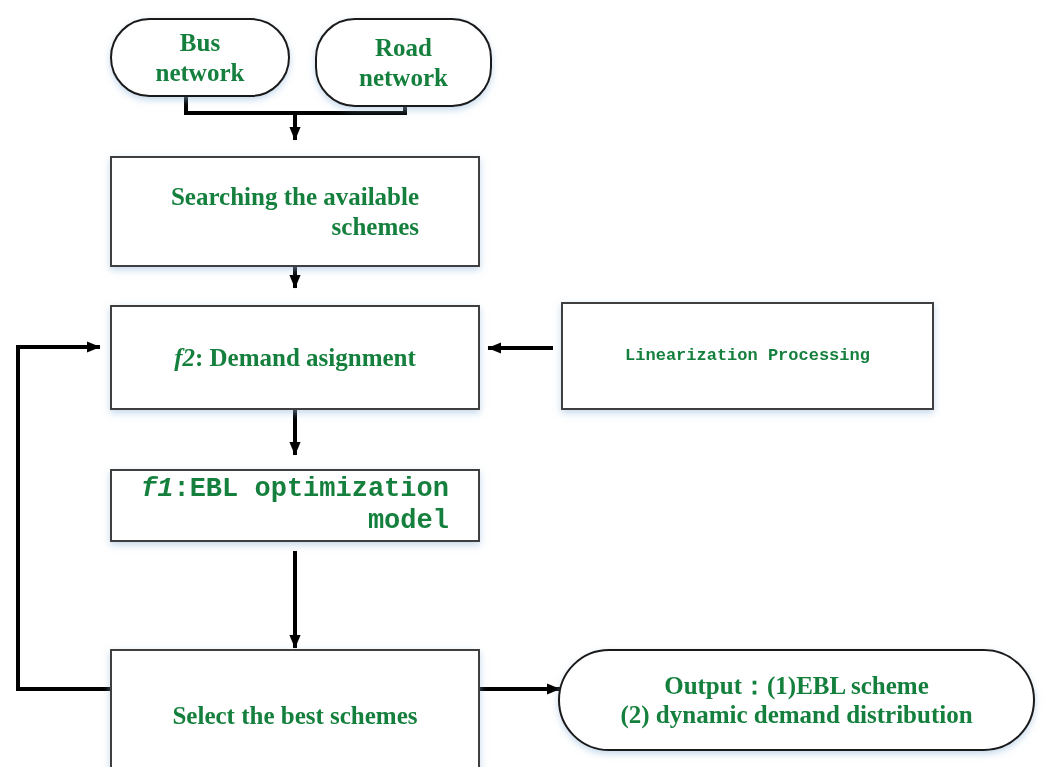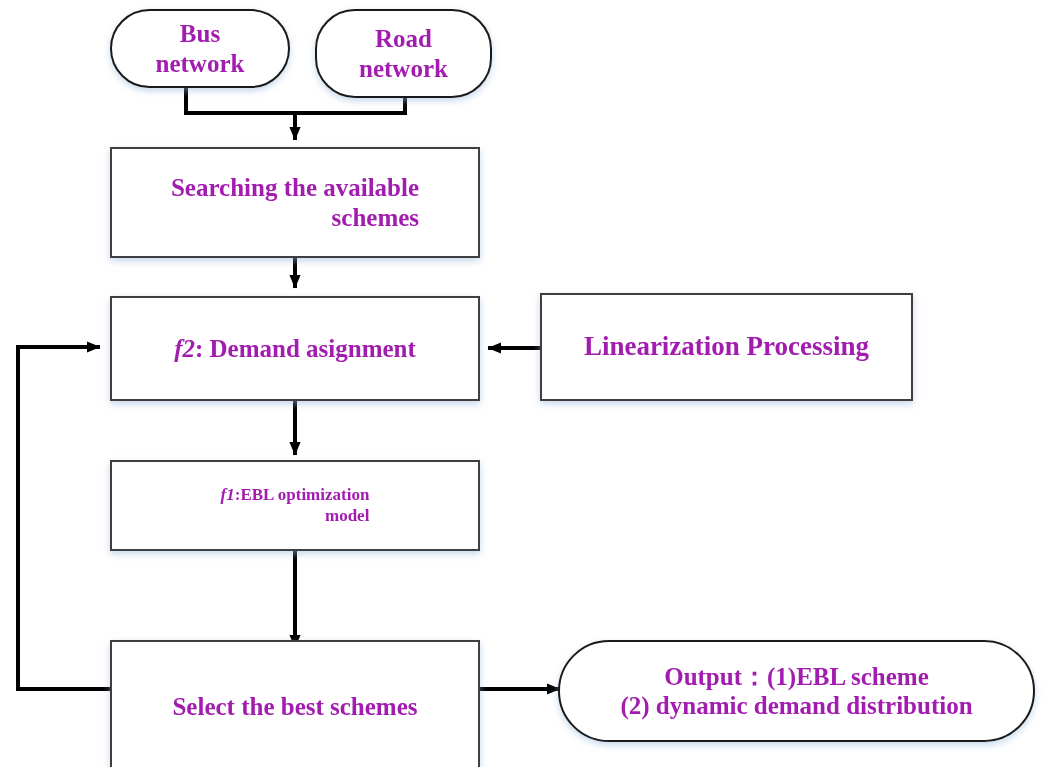--- a/index.html
+++ b/index.html
@@ -26,24 +26,25 @@
     pointer-events: none;
   }
   .node {
     position: absolute;
     box-sizing: border-box;
     background: #ffffff;
     display: flex;
     align-items: center;
     justify-content: center;
     text-align: center;
-    color: #a21caf;
+    color: #15803d;
     font-weight: bold;
     line-height: 1.18;
     z-index: 2;
+    margin-top: 9px;
   }
   .node-rect {
     border: 2px solid #3f3f3f;
     box-shadow: 0 3px 7px rgba(150,185,220,0.55);
     text-align: right;
   }
   .node-stadium {
     border: 2px solid #1a1a1a;
     box-shadow: 0 3px 7px rgba(150,185,220,0.55);
   }
@@ -110,25 +111,25 @@
 
   <div class="node node-rect" style="left:110px; top:147px; width:370px; height:111px; font-size:25px;">
     <span class="lbl">Searching the available
 schemes</span>
   </div>
 
   <div class="node node-rect" style="left:110px; top:296px; width:370px; height:105px; font-size:25px;">
     <span class="lbl"><span class="ital">f2</span><span>: Demand asignment</span></span>
   </div>
 
-  <div class="node node-rect" style="left:540px; top:293px; width:373px; height:108px; font-size:27px;">
+  <div class="node node-rect" style="left:561px; top:293px; width:373px; height:108px; font-size:17px;font-family:Liberation Mono, monospace;">
     <span class="lbl">Linearization Processing</span>
   </div>
 
-  <div class="node node-rect" style="left:110px; top:460px; width:370px; height:91px; font-size:17px;">
+  <div class="node node-rect" style="left:110px; top:460px; width:370px; height:73px; font-size:27px;font-family:Liberation Mono, monospace;">
     <span class="lbl"><span class="ital">f1</span><span>:EBL optimization
 model</span></span>
   </div>
 
   <div class="node node-rect" style="left:110px; top:640px; width:370px; height:134px; font-size:25px;">
     <span class="lbl">Select the best schemes</span>
   </div>
 
   <div class="node node-stadium" style="left:558px; top:640px; width:477px; height:102px; border-radius:51px; font-size:25px;">
     <span class="lbl">Output：(1)EBL scheme

